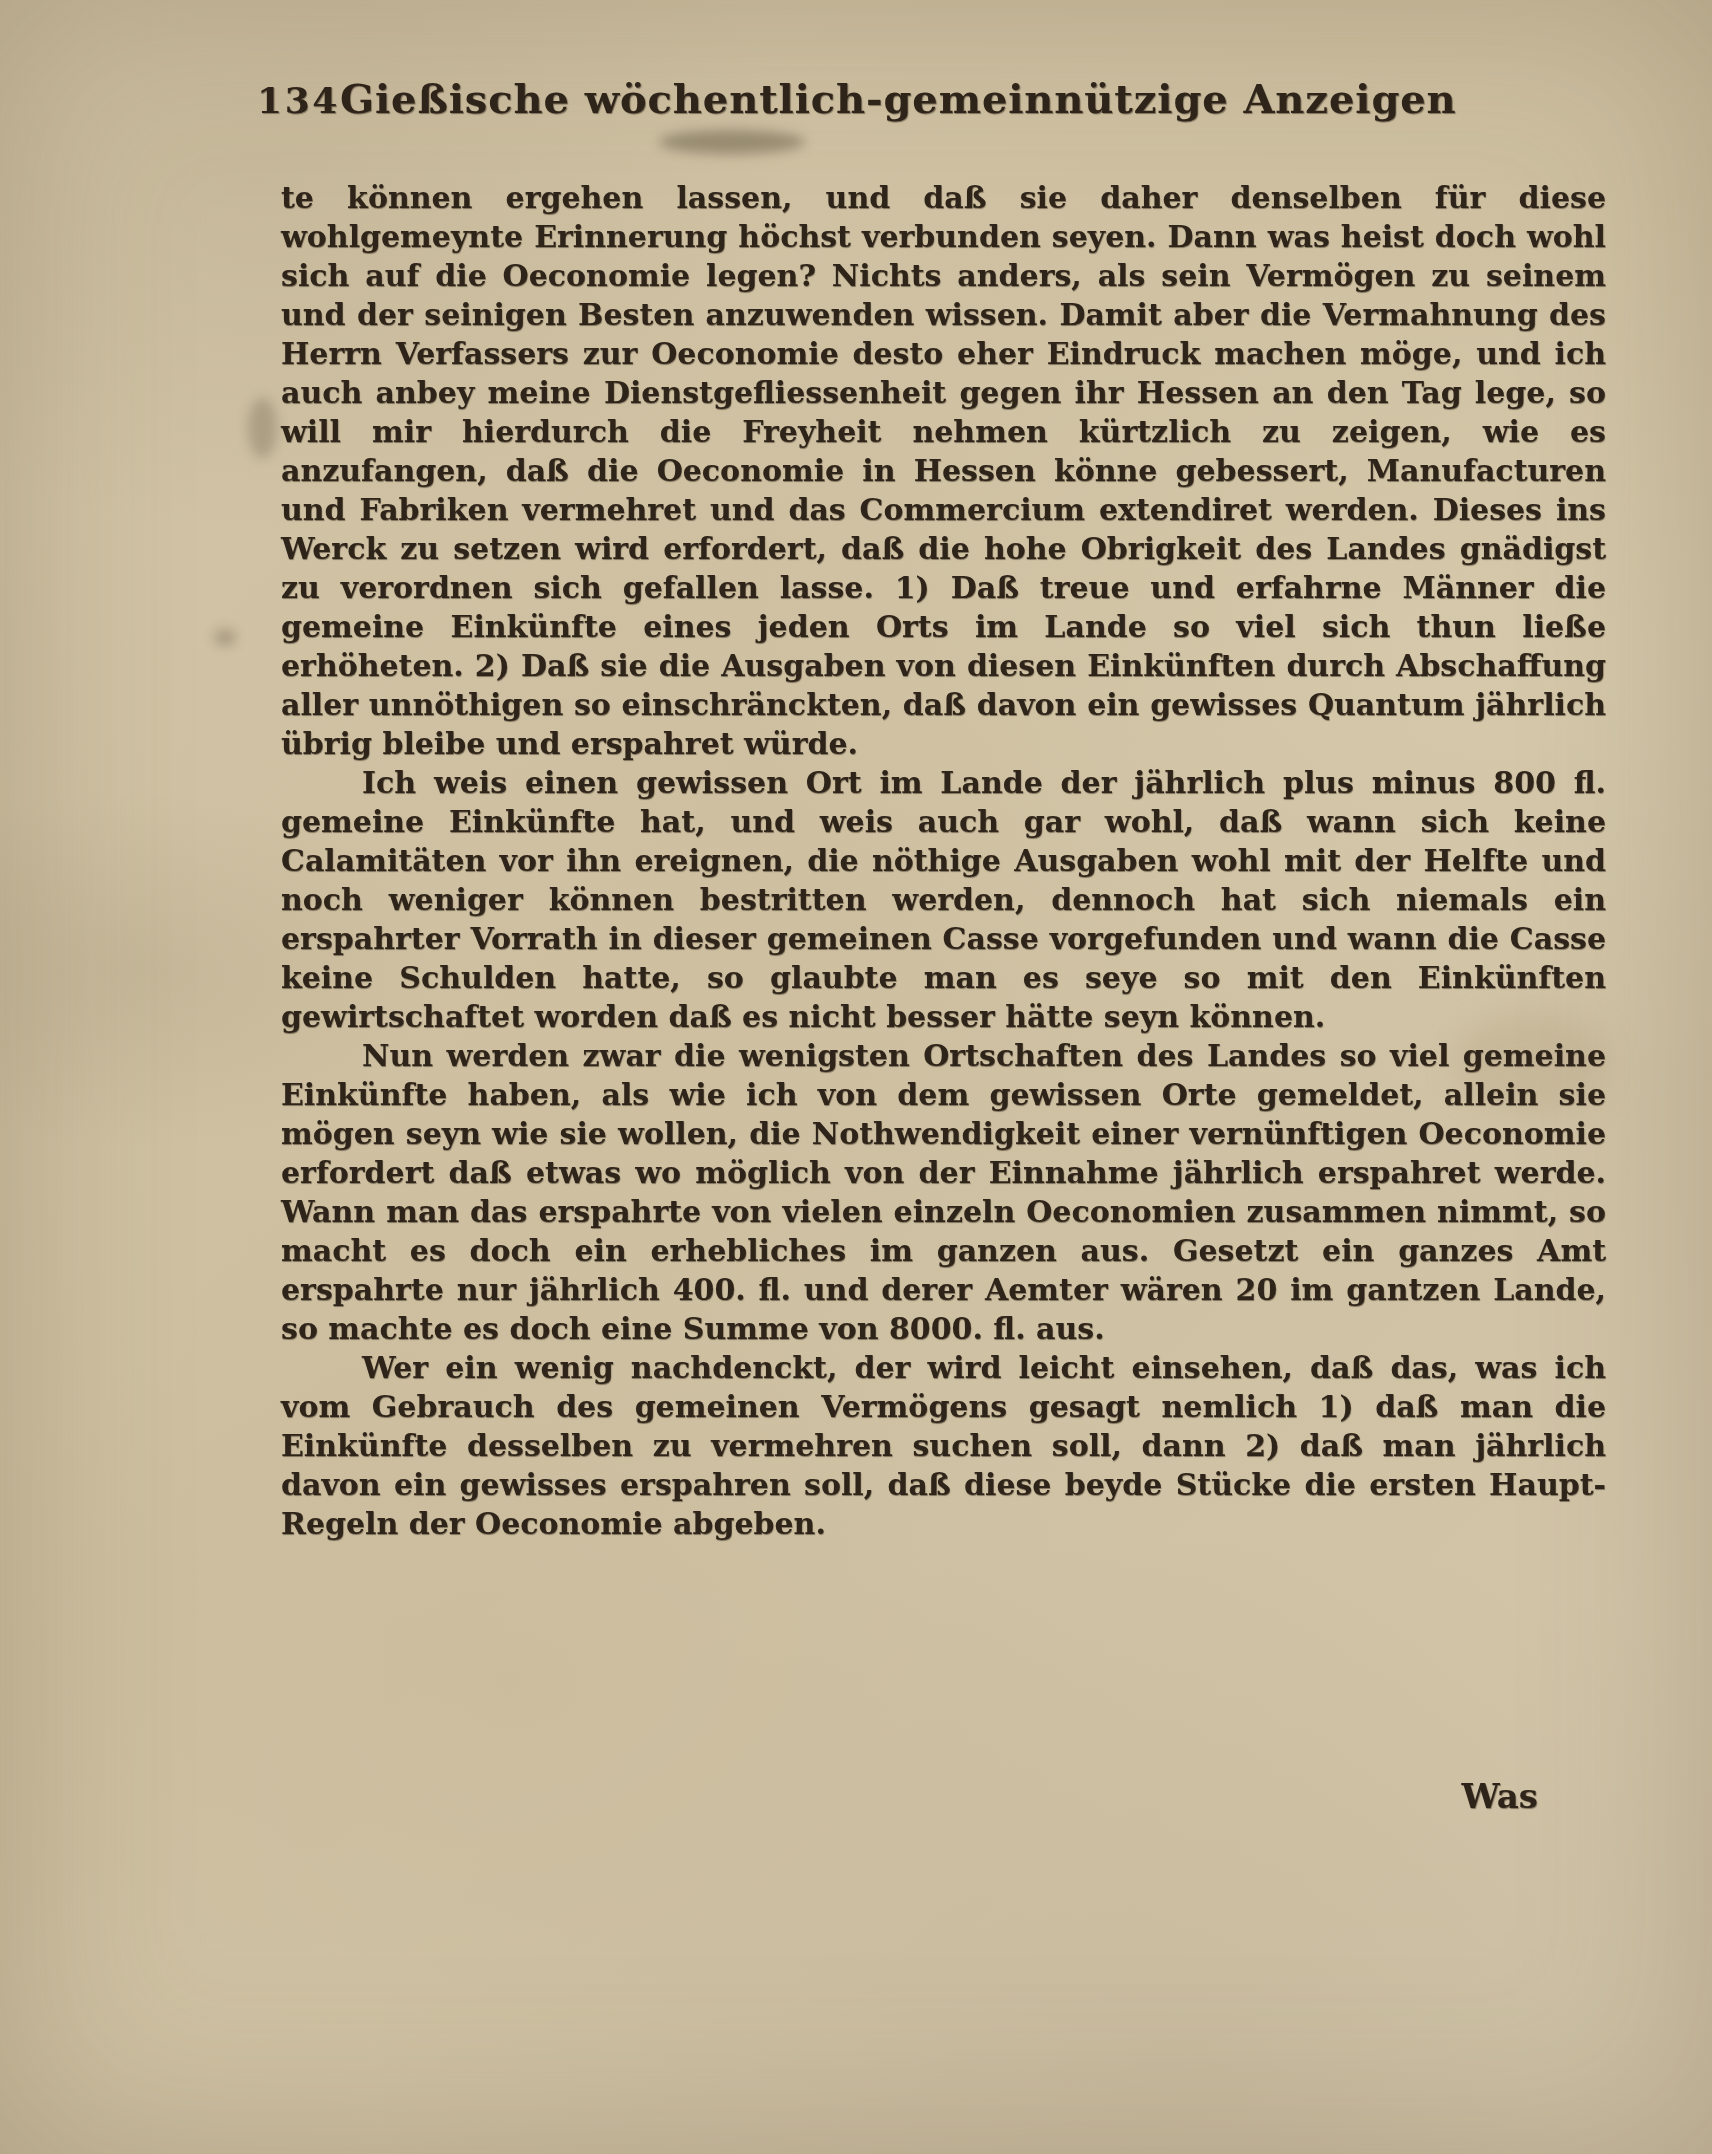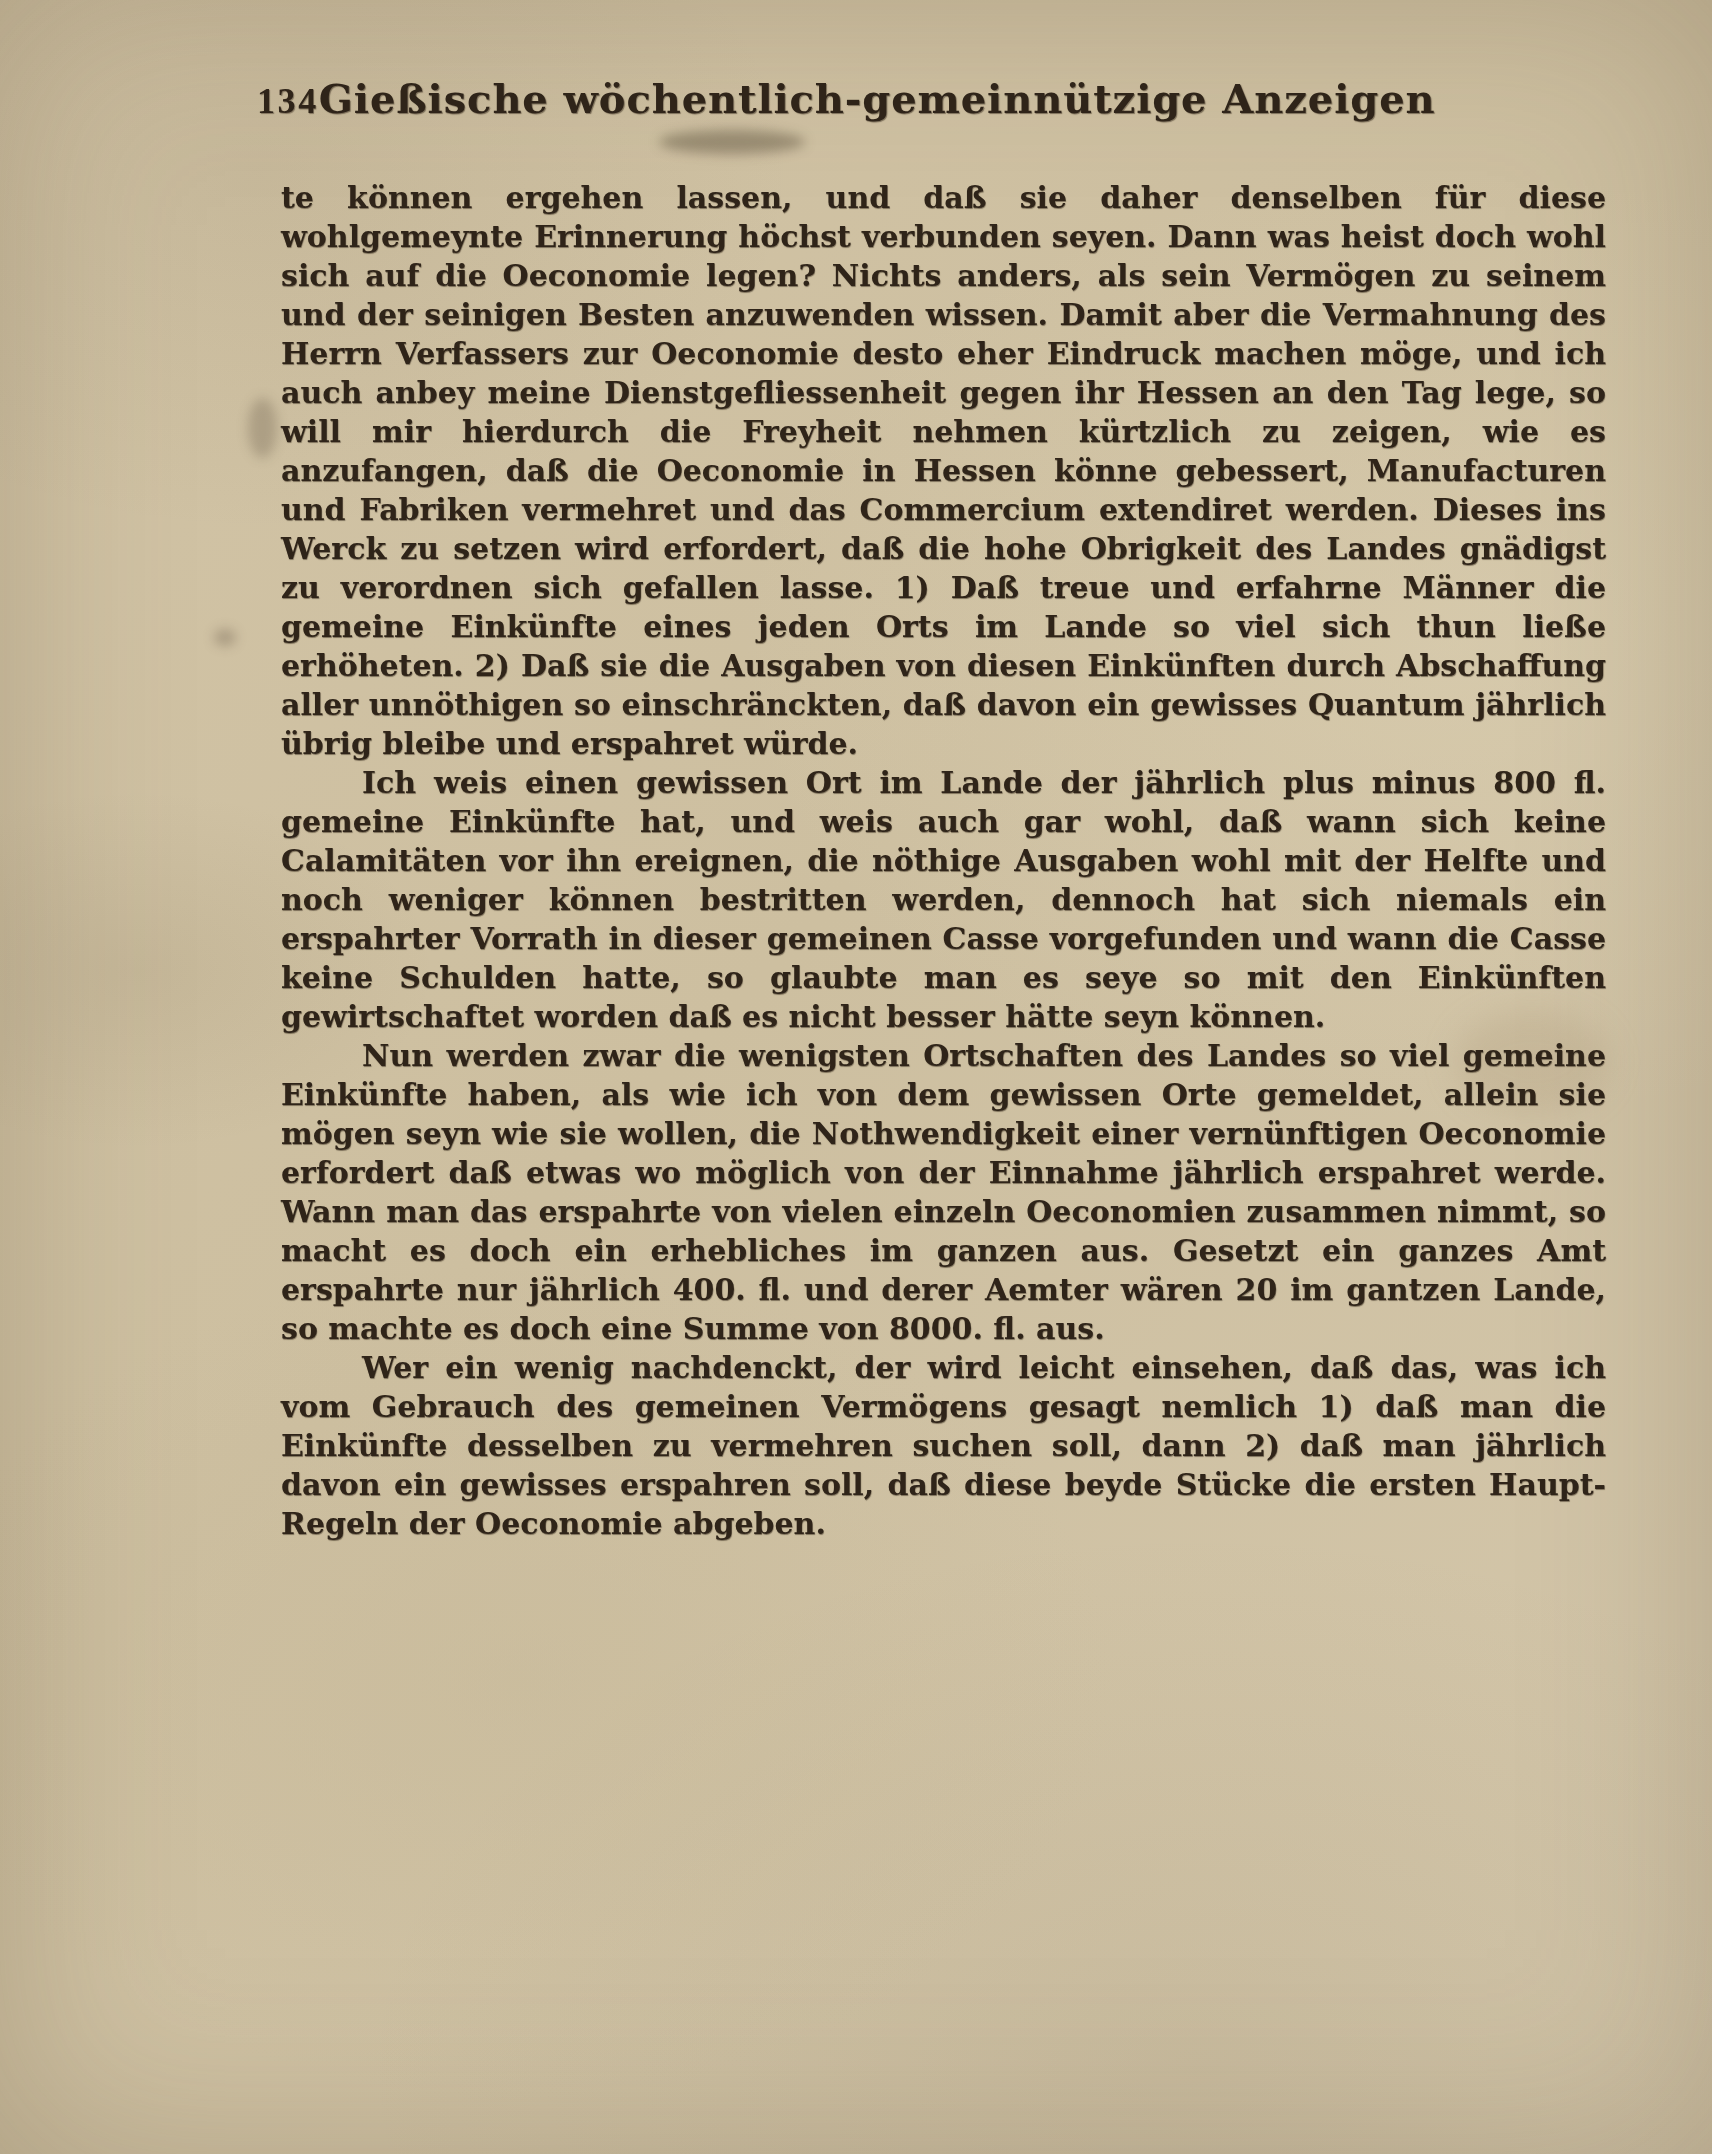--- a/index.html
+++ b/index.html
@@ -34,21 +34,20 @@
     left: 257px;
     right: 111px;
     display: flex;
     align-items: baseline;
   }
   .page-number {
     font-size: 36px;
     font-weight: bold;
     letter-spacing: 2.6px;
     text-shadow: 0.9px 0.9px 0.9px rgba(50,38,24,0.45);
-    font-family: Liberation Serif, serif;
   }
   .header-title {
     flex: 1;
     margin: 0;
     text-align: left;
     font-size: 40px;
     font-weight: bold;
     letter-spacing: 0.9px;
     text-shadow: 0.9px 0.9px 0.9px rgba(50,38,24,0.5);
     white-space: nowrap;
@@ -133,15 +132,18 @@
     <h1 class="header-title">Gießische wöchentlich-gemeinnützige Anzeigen</h1>
   </header>
 
   <main class="text-block">
     <p class="para">te können ergehen lassen, und daß sie daher denselben für diese wohlgemeynte Erinnerung höchst verbunden seyen. Dann was heist doch wohl sich auf die Oeconomie legen? Nichts anders, als sein Vermögen zu seinem und der seinigen Besten anzuwenden wissen. Damit aber die Vermahnung des Herrn Verfassers zur Oeconomie desto eher Eindruck machen möge, und ich auch anbey meine Dienstgefliessenheit gegen ihr Hessen an den Tag lege, so will mir hierdurch die Freyheit nehmen kürtzlich zu zeigen, wie es anzufangen, daß die Oeconomie in Hessen könne gebessert, Manufacturen und Fabriken vermehret und das Commercium extendiret werden. Dieses ins Werck zu setzen wird erfordert, daß die hohe Obrigkeit des Landes gnädigst zu verordnen sich gefallen lasse. 1) Daß treue und erfahrne Männer die gemeine Einkünfte eines jeden Orts im Lande so viel sich thun ließe erhöheten. 2) Daß sie die Ausgaben von diesen Einkünften durch Abschaffung aller unnöthigen so einschränckten, daß davon ein gewisses Quantum jährlich übrig bleibe und erspahret würde.</p>
     <p class="para indent">Ich weis einen gewissen Ort im Lande der jährlich plus minus 800 fl. gemeine Einkünfte hat, und weis auch gar wohl, daß wann sich keine Calamitäten vor ihn ereignen, die nöthige Ausgaben wohl mit der Helfte und noch weniger können bestritten werden, dennoch hat sich niemals ein erspahrter Vorrath in dieser gemeinen Casse vorgefunden und wann die Casse keine Schulden hatte, so glaubte man es seye so mit den Einkünften gewirtschaftet worden daß es nicht besser hätte seyn können.</p>
     <p class="para indent">Nun werden zwar die wenigsten Ortschaften des Landes so viel gemeine Einkünfte haben, als wie ich von dem gewissen Orte gemeldet, allein sie mögen seyn wie sie wollen, die Nothwendigkeit einer vernünftigen Oeconomie erfordert daß etwas wo möglich von der Einnahme jährlich erspahret werde. Wann man das erspahrte von vielen einzeln Oeconomien zusammen nimmt, so macht es doch ein erhebliches im ganzen aus. Gesetzt ein ganzes Amt erspahrte nur jährlich 400. fl. und derer Aemter wären 20 im gantzen Lande, so machte es doch eine Summe von 8000. fl. aus.</p>
     <p class="para indent">Wer ein wenig nachdenckt, der wird leicht einsehen, daß das, was ich vom Gebrauch des gemeinen Vermögens gesagt nemlich 1) daß man die Einkünfte desselben zu vermehren suchen soll, dann 2) daß man jährlich davon ein gewisses erspahren soll, daß diese beyde Stücke die ersten Haupt-Regeln der Oeconomie abgeben.</p>
   </main>
 
+  <div class="catchword-row">
+    <span class="catchword">Was</span>
+  </div>
 
 </div>
 
 
 </body></html>

